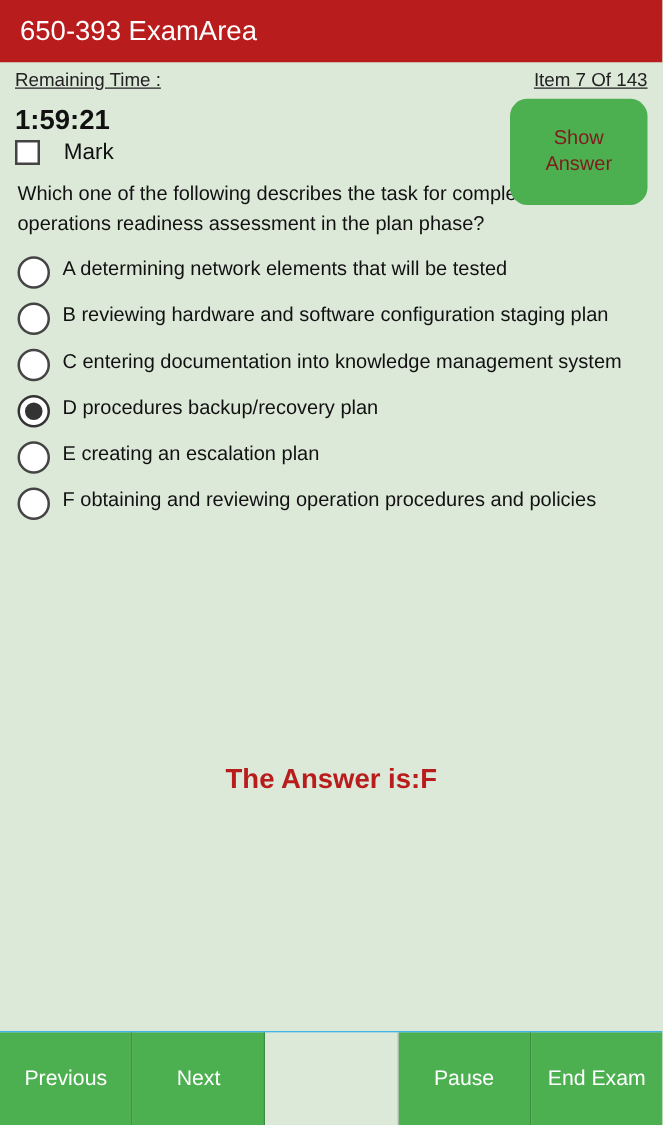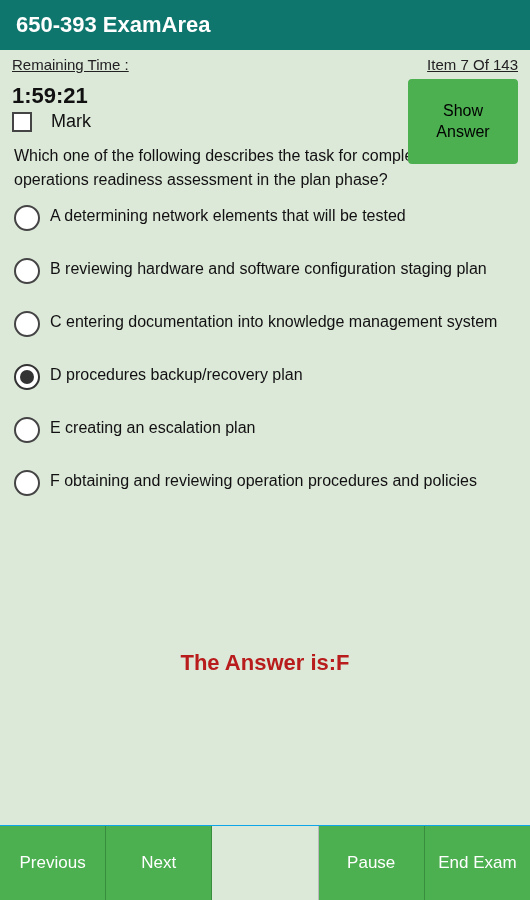--- a/index.html
+++ b/index.html
@@ -8,25 +8,25 @@
       width: 530px;
       height: 900px;
       font-family: Arial, sans-serif;
       background: #dce8d8;
       display: flex;
       flex-direction: column;
       overflow: hidden;
     }
 
     #header {
-      background: #0f766e;
+      background: #b91c1c;
       color: white;
       padding: 12px 16px;
       font-size: 22px;
-      font-weight: bold;
+      font-weight: normal;
     }
 
     #info-bar {
       display: flex;
       justify-content: space-between;
       padding: 6px 12px;
       font-size: 15px;
       color: #222;
       background: #dce8d8;
       text-decoration: underline;
@@ -66,44 +66,44 @@
       border: 2px solid #444;
       display: inline-block;
       background: white;
     }
 
     #show-answer-btn {
       position: absolute;
       right: 12px;
       top: 0;
       background: #4caf50;
-      color: #000000;
+      color: #7f1d1d;
       border: none;
-      border-radius: 4px;
+      border-radius: 14px;
       padding: 12px 10px;
       font-size: 16px;
       cursor: pointer;
       width: 110px;
       height: 85px;
       text-align: center;
       line-height: 1.3;
     }
 
     #question-section {
       padding: 12px 14px 8px 14px;
       font-size: 16px;
       color: #111;
       line-height: 1.5;
     }
 
     #options-section {
       padding: 4px 14px;
       display: flex;
       flex-direction: column;
-      gap: 26px;
+      gap: 10px;
     }
 
     .option-row {
       display: flex;
       align-items: flex-start;
       gap: 10px;
       font-size: 16px;
       color: #111;
     }
 

